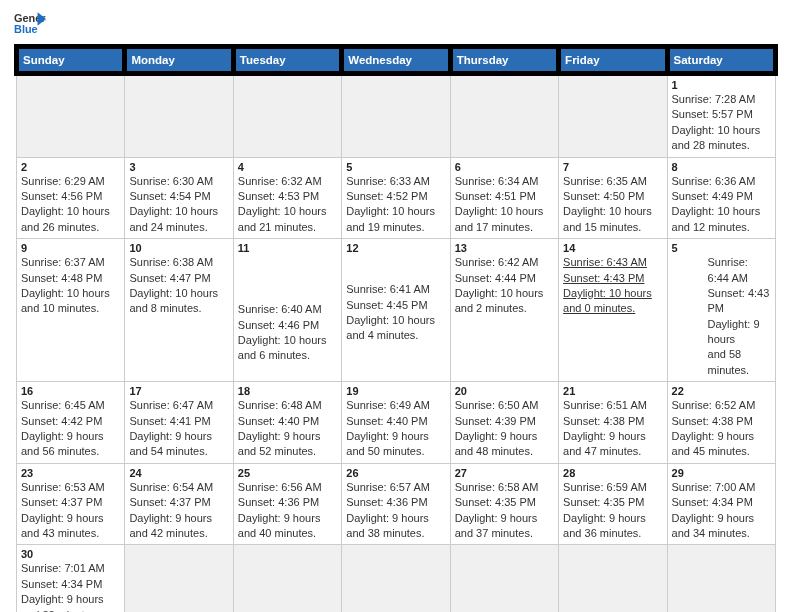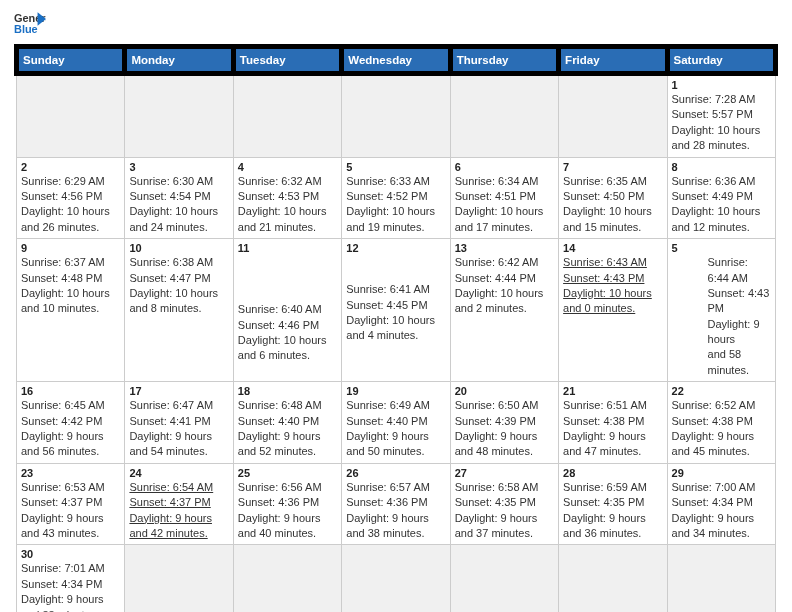--- a/index.html
+++ b/index.html
@@ -292,21 +292,21 @@
         <tr class="week-row">
           <td>
             <span class="day-number">23</span>
             <div class="day-info" style="white-space: pre-line;">Sunrise: 6:53 AM
 Sunset: 4:37 PM
 Daylight: 9 hours
 and 43 minutes.</div>
           </td>
           <td>
             <span class="day-number">24</span>
-            <div class="day-info" style="white-space: pre-line; text-decoration: underline;">Sunrise: 6:54 AM
+            <div class="day-info" style="white-space: pre-line;">Sunrise: 6:54 AM
 Sunset: 4:37 PM
 Daylight: 9 hours
 and 42 minutes.</div>
           </td>
           <td>
             <span class="day-number">25</span>
             <div class="day-info" style="white-space: pre-line;">Sunrise: 6:56 AM
 Sunset: 4:36 PM
 Daylight: 9 hours
 and 40 minutes.</div>

